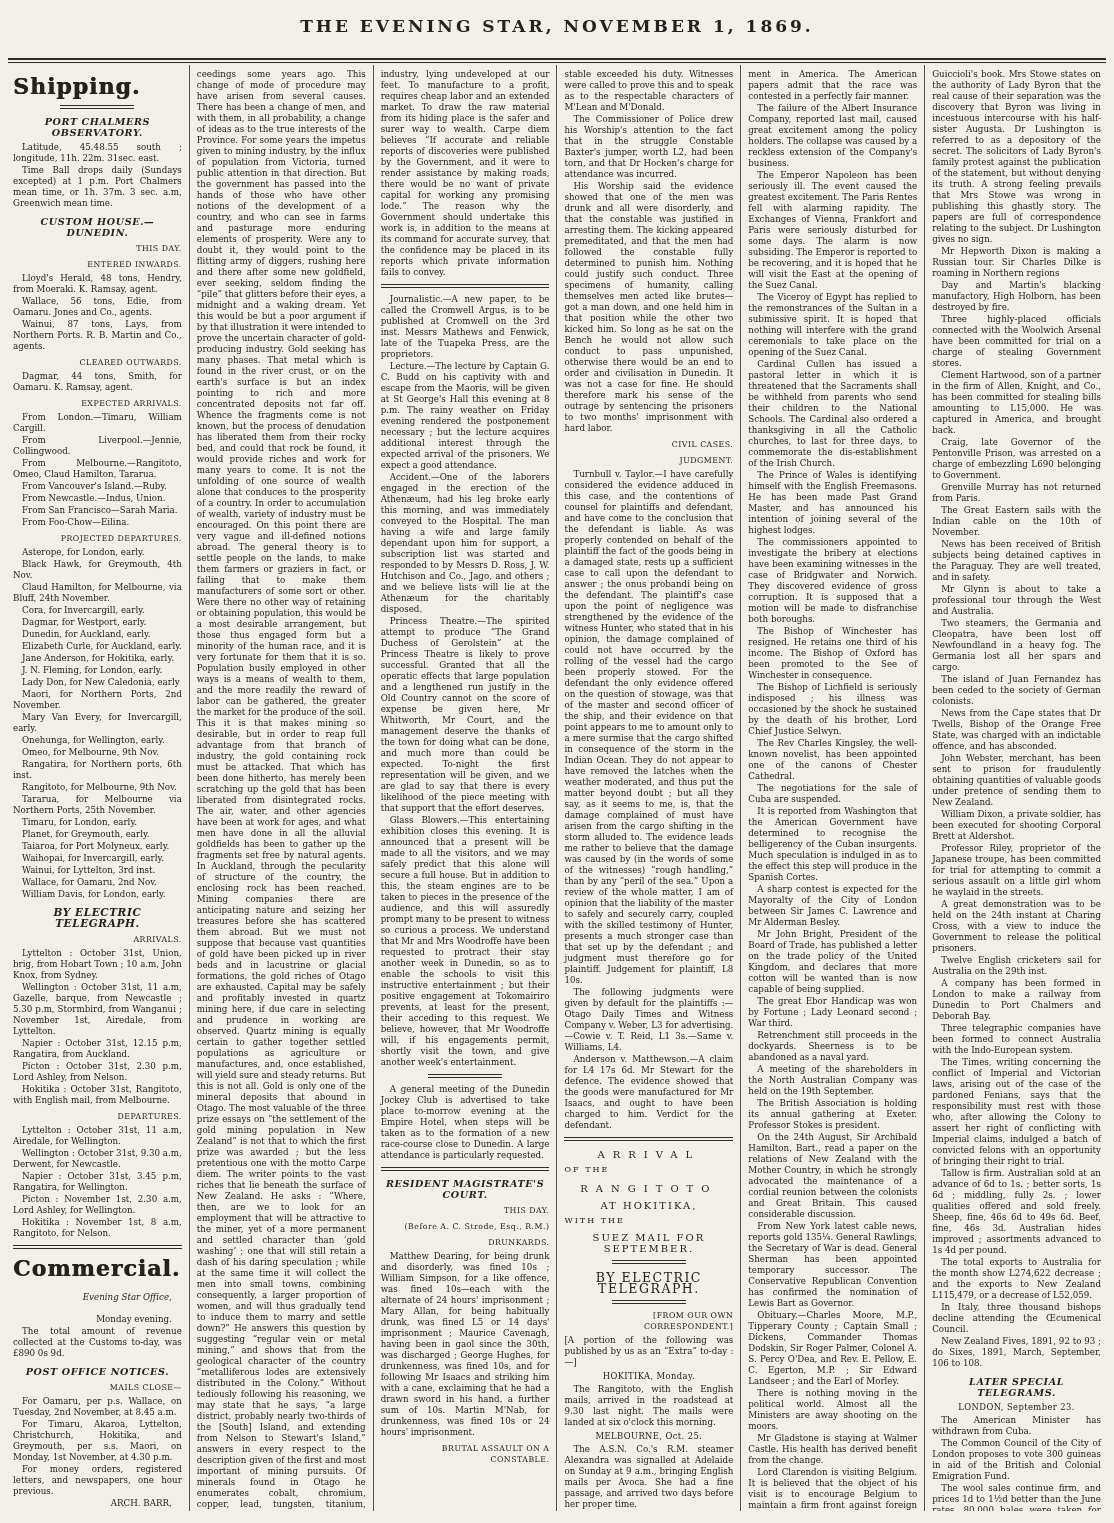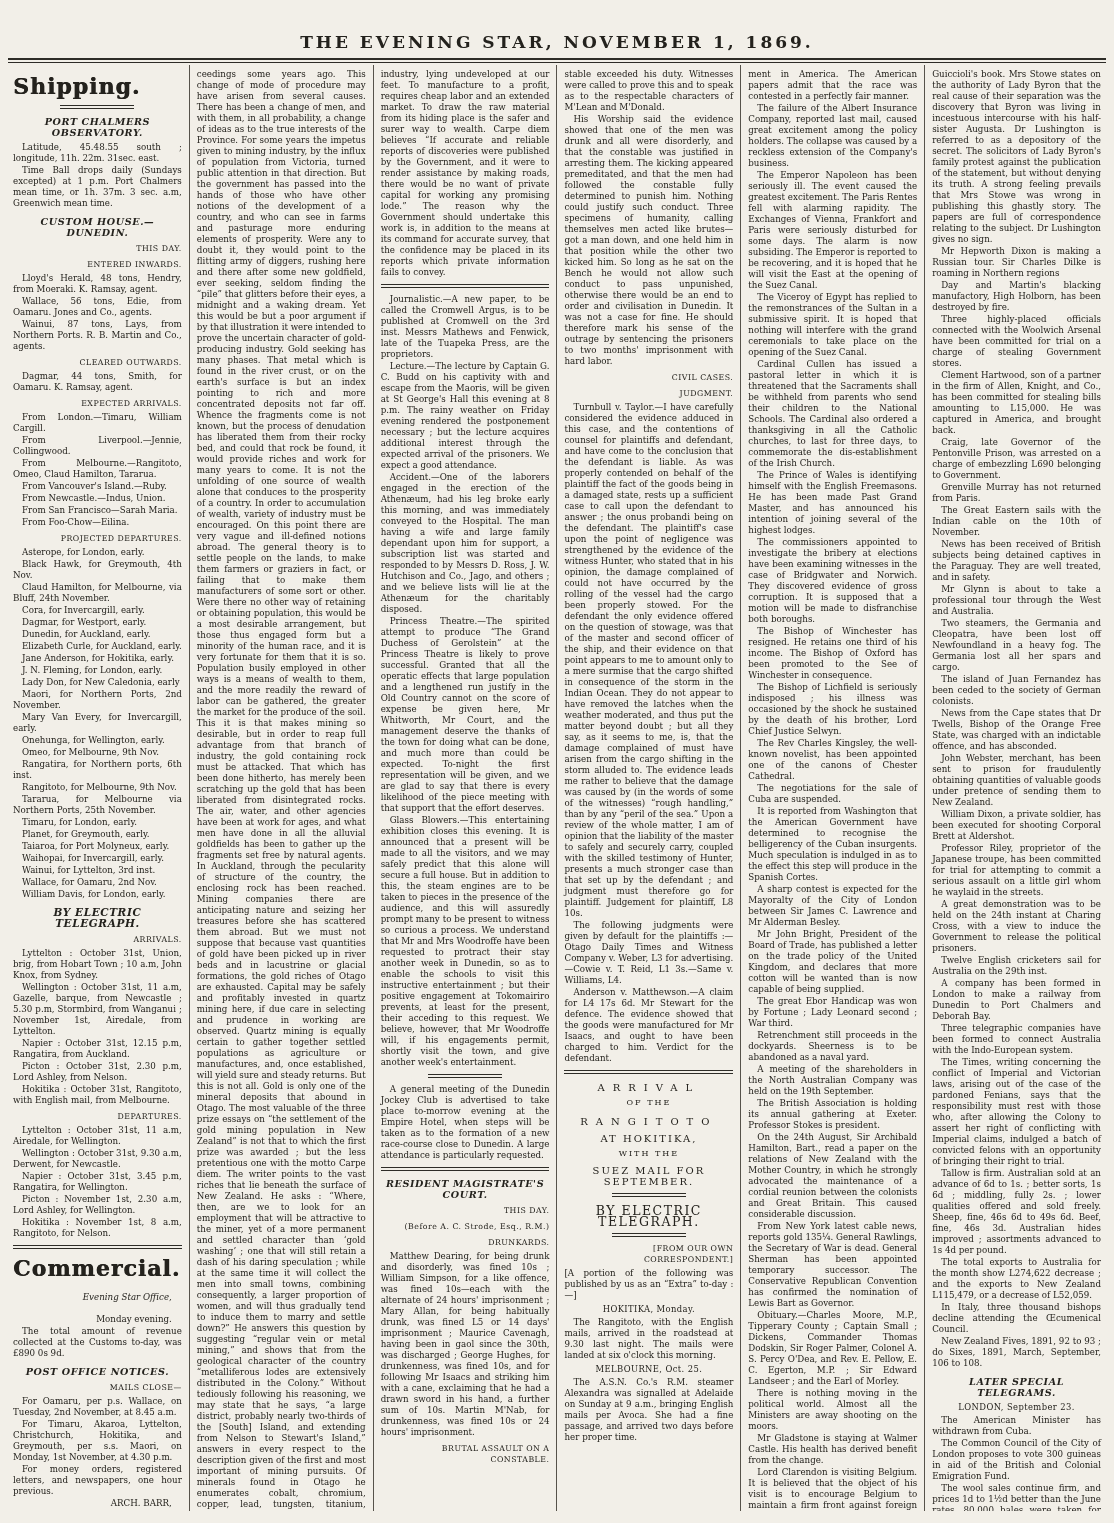--- a/index.html
+++ b/index.html
@@ -1,36 +1,36 @@
 <!DOCTYPE html>
 <html><head>
 <meta charset="utf-8">
 <style>
   html,body{margin:0;padding:0;background:#d8d5cc;}
   .page{position:relative;width:1114px;height:1523px;margin:0 auto;background:#f2efe8;
         color:#24221d;font-family:"DejaVu Serif","Liberation Serif",serif;overflow:hidden;}
   .page-inner{padding:0 6px;}
-  .masthead-row{height:58px;display:flex;align-items:flex-end;justify-content:center;}
+  .masthead-row{height:58px;display:flex;align-items:center;justify-content:center;}
   .masthead-title{font-size:17px;font-weight:bold;letter-spacing:3px;padding-bottom:6px;}
   .head-rule{border-top:2px solid #2e2c27;border-bottom:1px solid #2e2c27;height:2px;margin:0 2px;}
   .columns{display:flex;height:1446px;overflow:hidden;margin-top:2px;}
   .col{flex:1 1 0;min-width:0;padding:4px 7px 0 7px;font-size:8.7px;line-height:11px;
        text-align:justify;overflow:hidden;}
   .col + .col{border-left:1px solid #56524a;}
   .b-p{text-indent:9px;margin:0 0 1px 0;}
   .b-pn{text-indent:0;margin:0 0 1px 0;}
   .b-h1{text-align:center;font-weight:bold;font-size:9.6px;letter-spacing:.6px;margin:7px 0 4px;font-style:italic;}
   .b-h2{text-align:right;font-size:7.8px;letter-spacing:.5px;margin:5px 0 3px;}
   .b-hi{text-align:center;font-weight:bold;font-style:italic;font-size:10.5px;letter-spacing:.6px;margin:7px 0 3px;}
   .b-dl{text-align:center;font-size:8.4px;letter-spacing:.4px;margin:3px 0 2px;}
   .b-bl{font-weight:bold;font-size:22px;line-height:26px;letter-spacing:1px;margin:4px 0 3px;
         text-shadow:.6px 0 0 #24221d;}
   .b-xl{text-align:center;font-size:10px;letter-spacing:8px;margin:8px 0 2px;}
   .b-xm{text-align:center;font-size:10px;letter-spacing:2px;margin:6px 0 2px;}
-  .b-xs{text-align:center;font-size:8px;letter-spacing:2px;margin:4px 0 1px;}
+  .b-xs{text-align:left;font-size:8px;letter-spacing:2px;margin:4px 0 1px;}
   .b-xbt{text-align:center;font-size:12.5px;letter-spacing:1.5px;margin:8px 0 4px;}
   .b-sigr{text-align:right;font-style:italic;margin:11px 0;padding-right:10px;}
   .b-sig{text-align:right;margin:1px 0;padding-right:10px;}
   .b-rule{border-top:1px solid #2e2c27;border-bottom:1px solid #2e2c27;height:2px;margin:6px 0;}
   .b-sep{width:74px;border-top:1px solid #2e2c27;border-bottom:1px solid #2e2c27;height:2px;margin:6px auto;}
 </style>
 </head>
 <body>
 
 <div class="page">
@@ -130,20 +130,21 @@
           <div class="b-rule"></div>
           <div class="b-h1">RESIDENT MAGISTRATE'S COURT.</div>
           <div class="b-h2">THIS DAY.</div>
           <div class="b-h2">(Before A. C. Strode, Esq., R.M.)</div>
           <div class="b-h2">DRUNKARDS.</div>
           <div class="b-p">Matthew Dearing, for being drunk and disorderly, was fined 10s ; William Simpson, for a like offence, was fined 10s—each with the alternate of 24 hours' imprisonment ; Mary Allan, for being habitually drunk, was fined L5 or 14 days' imprisonment ; Maurice Cavenagh, having been in gaol since the 30th, was discharged ; George Hughes, for drunkenness, was fined 10s, and for following Mr Isaacs and striking him with a cane, exclaiming that he had a drawn sword in his hand, a further sum of 10s. Martin M'Nab, for drunkenness, was fined 10s or 24 hours' imprisonment.</div>
           <div class="b-h2">BRUTAL ASSAULT ON A CONSTABLE.</div>
         </div>
         <div class="col">
           <div class="b-pn">stable exceeded his duty. Witnesses were called to prove this and to speak as to the respectable characters of M'Lean and M'Donald.</div>
+          <div class="b-p">The Commissioner of Police drew his Worship's attention to the fact that in the struggle Constable Baxter's jumper, worth L2, had been torn, and that Dr Hocken's charge for attendance was incurred.</div>
           <div class="b-p">His Worship said the evidence showed that one of the men was drunk and all were disorderly, and that the constable was justified in arresting them. The kicking appeared premeditated, and that the men had followed the constable fully determined to punish him. Nothing could justify such conduct. Three specimens of humanity, calling themselves men acted like brutes—got a man down, and one held him in that position while the other two kicked him. So long as he sat on the Bench he would not allow such conduct to pass unpunished, otherwise there would be an end to order and civilisation in Dunedin. It was not a case for fine. He should therefore mark his sense of the outrage by sentencing the prisoners to two months' imprisonment with hard labor.</div>
           <div class="b-h2">CIVIL CASES.</div>
           <div class="b-h2">JUDGMENT.</div>
           <div class="b-p">Turnbull v. Taylor.—I have carefully considered the evidence adduced in this case, and the contentions of counsel for plaintiffs and defendant, and have come to the conclusion that the defendant is liable. As was properly contended on behalf of the plaintiff the fact of the goods being in a damaged state, rests up a sufficient case to call upon the defendant to answer ; the onus probandi being on the defendant. The plaintiff's case upon the point of negligence was strengthened by the evidence of the witness Hunter, who stated that in his opinion, the damage complained of could not have occurred by the rolling of the vessel had the cargo been properly stowed. For the defendant the only evidence offered on the question of stowage, was that of the master and second officer of the ship, and their evidence on that point appears to me to amount only to a mere surmise that the cargo shifted in consequence of the storm in the Indian Ocean. They do not appear to have removed the latches when the weather moderated, and thus put the matter beyond doubt ; but all they say, as it seems to me, is, that the damage complained of must have arisen from the cargo shifting in the storm alluded to. The evidence leads me rather to believe that the damage was caused by (in the words of some of the witnesses) “rough handling,” than by any “peril of the sea.” Upon a review of the whole matter, I am of opinion that the liability of the master to safely and securely carry, coupled with the skilled testimony of Hunter, presents a much stronger case than that set up by the defendant ; and judgment must therefore go for plaintiff. Judgement for plaintiff, L8 10s.</div>
           <div class="b-p">The following judgments were given by default for the plaintiffs :—Otago Daily Times and Witness Company v. Weber, L3 for advertising.—Cowie v. T. Reid, L1 3s.—Same v. Williams, L4.</div>
           <div class="b-p">Anderson v. Matthewson.—A claim for L4 17s 6d. Mr Stewart for the defence. The evidence showed that the goods were manufactured for Mr Isaacs, and ought to have been charged to him. Verdict for the defendant.</div>
           <div class="b-rule"></div>
           <div class="b-xl">ARRIVAL</div>
           <div class="b-xs">OF THE</div>
           <div class="b-xl">RANGITOTO</div>

